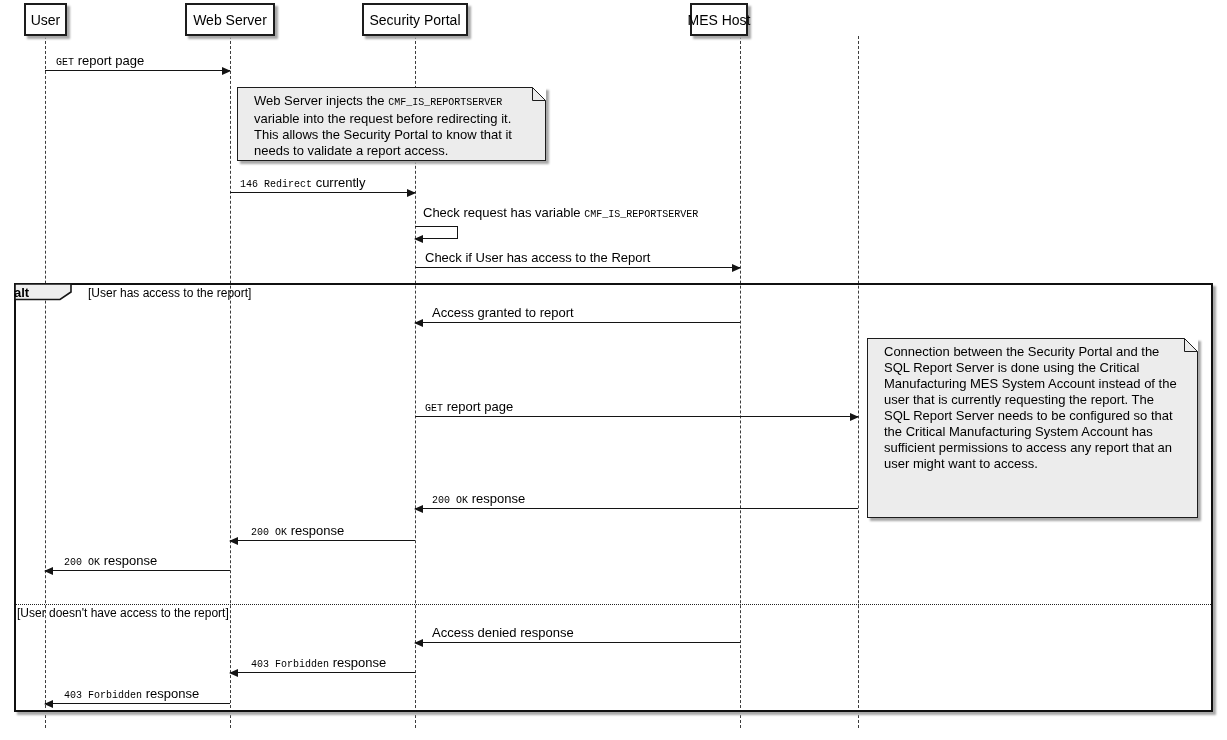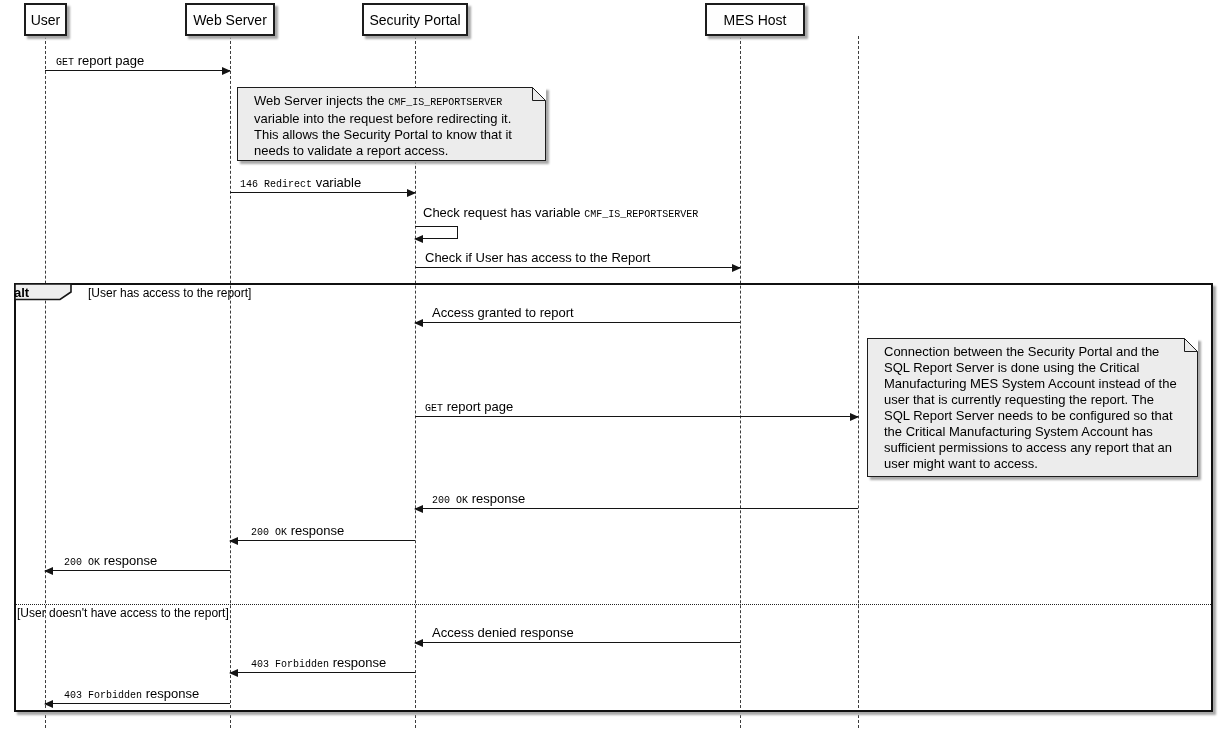--- a/index.html
+++ b/index.html
@@ -69,55 +69,55 @@
 
   <div class="pbox" style="left:24px;width:43px">
       <span>User</span>
     </div>
   <div class="pbox" style="left:185px;width:90px">
       <span>Web Server</span>
     </div>
   <div class="pbox" style="left:362px;width:106px">
       <span>Security Portal</span>
     </div>
-  <div class="pbox" style="left:705px;width:100px">
+  <div class="pbox" style="left:690px;width:58px">
       <span>MES Host</span>
     </div>
 
   <div class="msg ar" style="left:45px;top:70px;width:185px"></div>
   <div class="mlabel" style="left:56px;top:53px"><span class="mc">GET</span><span> report page</span></div>
 
   <div class="note" style="left:237px;top:87px;width:309px;height:74px">
     <span>Web Server injects the </span><span class="mc">CMF_IS_REPORTSERVER</span><span> variable into the request before redirecting it. This allows the Security Portal to know that it needs to validate a report access.</span>
     <svg class="fold" width="14" height="14" viewBox="0 0 14 14">
       <polygon points="0,0 14,0 14,14" fill="#ffffff"></polygon>
       <polygon points="0.5,0.5 0.5,13.5 13.5,13.5" fill="#ECECEC" stroke="#1c1c1c" stroke-width="1"></polygon>
     </svg>
   </div>
 
   <div class="msg ar" style="left:230px;top:192px;width:185px"></div>
-  <div class="mlabel" style="left:240px;top:175px"><span class="mc">146 Redirect</span><span> variable</span></div>
+  <div class="mlabel" style="left:240px;top:175px"><span class="mc">146 Redirect</span><span> currently</span></div>
 
   <div class="mlabel" style="left:423px;top:205px"><span>Check request has variable </span><span class="mc">CMF_IS_REPORTSERVER</span></div>
   <div class="selfloop" style="left:415px;top:226px"></div>
 
   <div class="msg ar" style="left:415px;top:267px;width:325px"></div>
   <div class="mlabel" style="left:425px;top:250px"><span>Check if User has access to the Report</span></div>
 
   <div class="frame" style="left:14px;top:283px;width:1199px;height:429px"></div>
   <svg class="frame-tag" style="left:14px;top:283px" width="60" height="18" viewBox="0 0 60 18">
     <path d="M1,1 H57 V9 L46,16.5 H1 Z" fill="#EEEEEE" stroke="#161616" stroke-width="1.6"></path>
   </svg>
   <div class="frame-tag-text" style="left:14px;top:285px;width:46px">alt</div>
   <div class="guard" style="left:88px;top:286px">[User has access to the report]</div>
 
   <div class="msg al" style="left:415px;top:322px;width:325px"></div>
   <div class="mlabel" style="left:432px;top:305px"><span>Access granted to report</span></div>
 
-  <div class="note" style="left:867px;top:338px;width:331px;height:139px">
+  <div class="note" style="left:867px;top:338px;width:331px;height:180px">
     <span>Connection between the Security Portal and the SQL Report Server is done using the Critical Manufacturing MES System Account instead of the user that is currently requesting the report. The SQL Report Server needs to be configured so that the Critical Manufacturing System Account has sufficient permissions to access any report that an user might want to access.</span>
     <svg class="fold" width="14" height="14" viewBox="0 0 14 14">
       <polygon points="0,0 14,0 14,14" fill="#ffffff"></polygon>
       <polygon points="0.5,0.5 0.5,13.5 13.5,13.5" fill="#ECECEC" stroke="#1c1c1c" stroke-width="1"></polygon>
     </svg>
   </div>
 
   <div class="msg ar" style="left:415px;top:416px;width:443px"></div>
   <div class="mlabel" style="left:425px;top:399px"><span class="mc">GET</span><span> report page</span></div>
 

